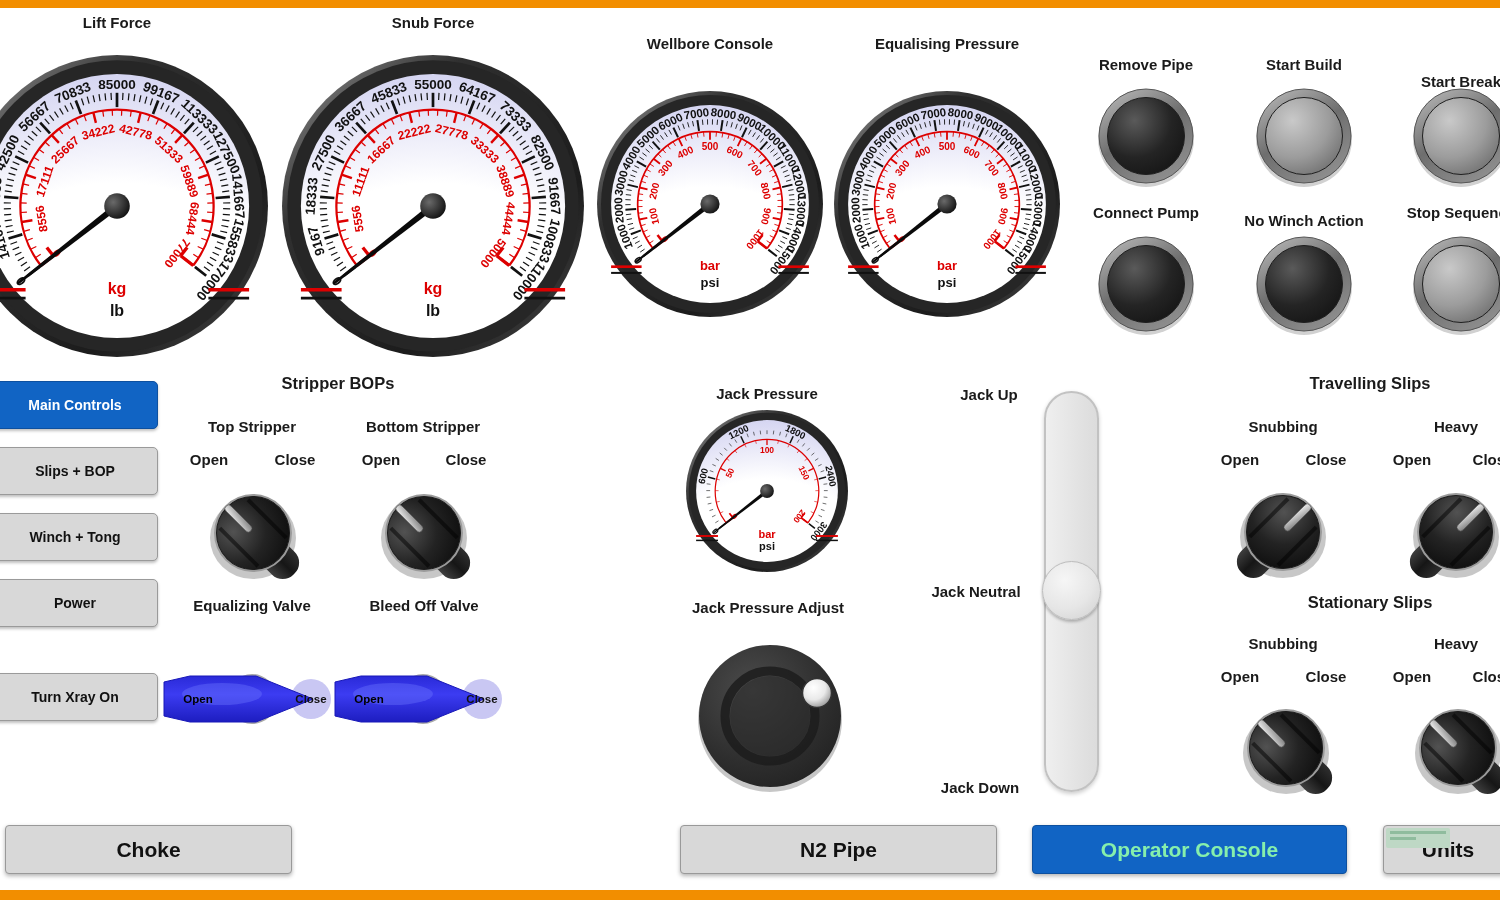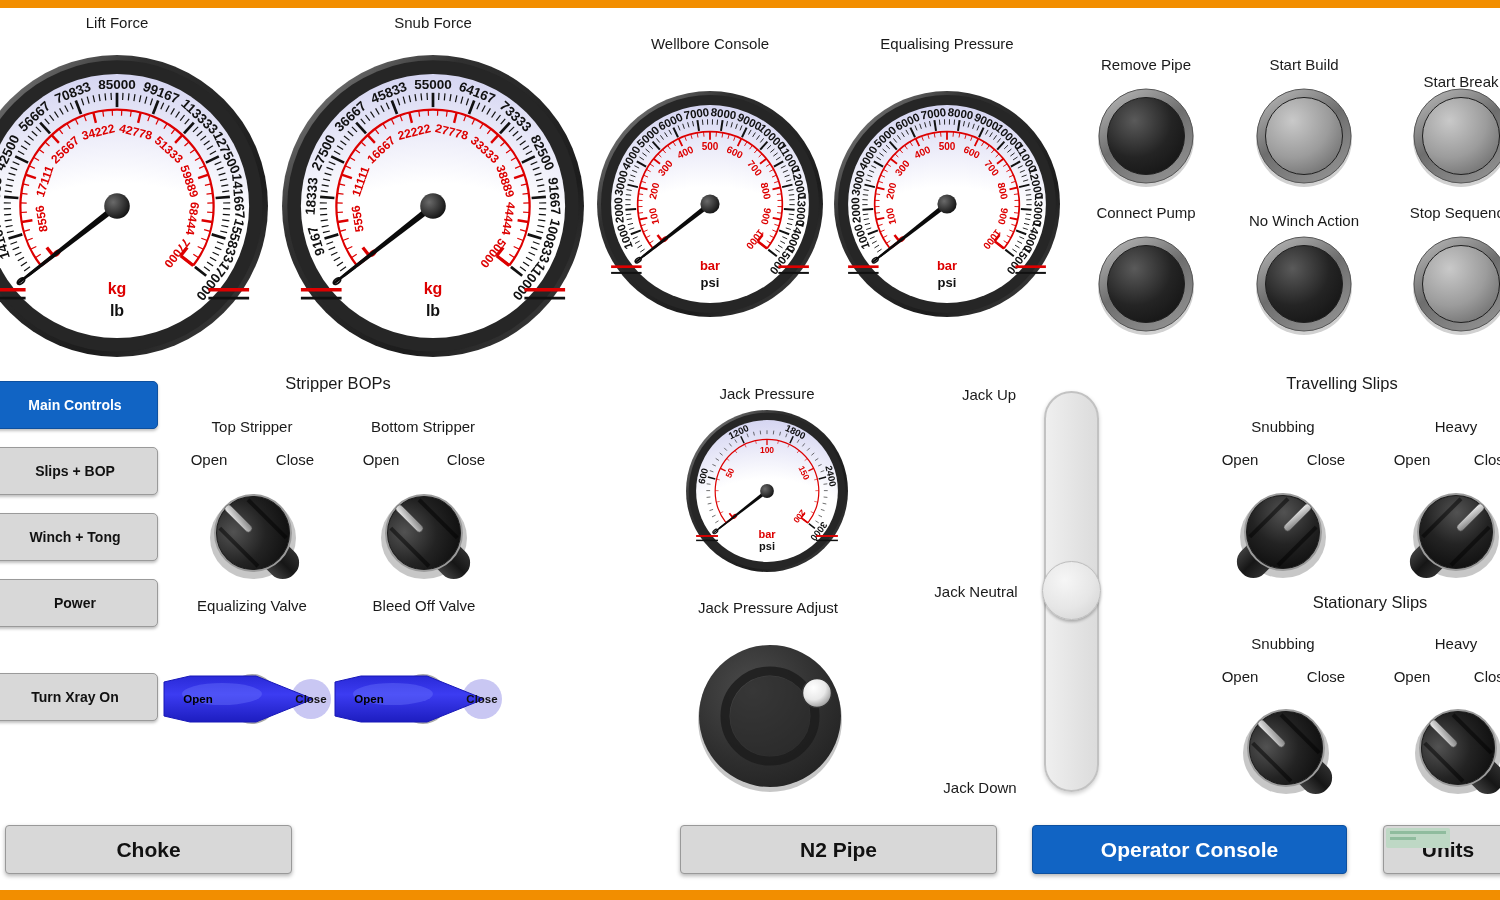--- a/index.html
+++ b/index.html
@@ -1,27 +1,27 @@
 <!DOCTYPE html>
 <html><head>
 <meta charset="utf-8">
 <style>
   *{margin:0;padding:0;box-sizing:border-box}
   html,body{width:1500px;height:900px;background:#fff;font-family:"Liberation Sans",sans-serif}
   .screen{position:absolute;left:0;top:0;width:1500px;height:900px;overflow:hidden;background:#fff}
   .obar{position:absolute;left:0;width:1500px;background:#F28E00}
   .obar.top{top:0;height:8px}
   .obar.bottom{top:890px;height:10px}
-  .lbl{position:absolute;transform:translateX(-50%);font-weight:normal;font-size:15px;color:#1a1a1a;white-space:nowrap}
+  .lbl{position:absolute;transform:translateX(-50%);font-weight:bold;font-size:15px;color:#1a1a1a;white-space:nowrap}
   .lbl.sect{font-size:16.5px}
   .comp{position:absolute}
   .sbtn{position:absolute;left:-8px;width:166px;height:48px;background:#D8D8D8;border:1px solid #9a9a9a;border-radius:5px;display:flex;align-items:center;justify-content:center;font-weight:bold;font-size:14px;color:#111;box-shadow:0 2px 3px rgba(0,0,0,.25);cursor:pointer}
   .sbtn.active{background:#1164C4;border-color:#0d509f;color:#fff}
   .tab{position:absolute;top:825px;height:49px;background:#D8D8D8;border:1px solid #999;border-radius:4px;display:flex;align-items:center;justify-content:center;font-weight:bold;font-size:21px;color:#111;box-shadow:0 2px 4px rgba(0,0,0,.3);cursor:pointer}
-  .tab.active{background:#1164C4;border-color:#0d509f;color:#ffffff}
+  .tab.active{background:#1164C4;border-color:#0d509f;color:#86efac}
   .slider-track{position:absolute;left:1044px;top:391px;width:55px;height:401px;border-radius:28px;background:linear-gradient(90deg,#efefef,#e3e3e3 60%,#dcdcdc);border:2px solid #c2c2c2;box-shadow:0 2px 4px rgba(0,0,0,.2)}
   .slider-knob{position:absolute;left:1042px;top:561px;width:59px;height:59px;border-radius:50%;background:radial-gradient(circle at 38% 32%,#f6f6f6,#e6e6e6 55%,#cfcfcf);border:1px solid #bdbdbd;box-shadow:0 2px 3px rgba(0,0,0,.25);cursor:grab}
   .badge{position:absolute;left:1386px;top:828px;width:64px;height:20px;background:#BED8C5;border-radius:2px}
   .badge .ln{height:3px;background:#8fbc9e;margin:3px 4px 0 4px}
   .badge .ln.short{width:26px}
 </style>
 </head>
 <body>
 
 <div class="screen">
@@ -1136,21 +1136,21 @@
         <circle cx="80" cy="80" r="45" fill="none" stroke="#1c1c1c" stroke-width="9" opacity="0.85"></circle>
         <circle cx="80" cy="80" r="40" fill="#2a2a2a" opacity="0.6"></circle>
         <circle cx="127" cy="57" r="14.5" fill="url(#aj-b)" stroke="#333" stroke-width="1.5"></circle>
       </svg></div>
   <div class="lbl" style="left:989px;top:386px">Jack Up</div>
   <div class="lbl" style="left:976px;top:583px">Jack Neutral</div>
   <div class="lbl" style="left:980px;top:779px">Jack Down</div>
   <div class="slider-track"></div>
   <div class="slider-knob"></div>
 
-  <div class="lbl sect" style="left:1342px;top:374px">Travelling Slips</div>
+  <div class="lbl sect" style="left:1370px;top:374px">Travelling Slips</div>
   <div class="lbl" style="left:1283px;top:418px">Snubbing</div>
   <div class="lbl" style="left:1456px;top:418px">Heavy</div>
   <div class="lbl" style="left:1240px;top:451px">Open</div>
   <div class="lbl" style="left:1326px;top:451px">Close</div>
   <div class="lbl" style="left:1412px;top:451px">Open</div>
   <div class="lbl" style="left:1493px;top:451px">Close</div>
   <div class="comp" style="left: 1213px; top: 462px;"><svg width="140" height="140" viewBox="0 0 140 140">
         <defs>
           <radialGradient id="kf-knob-travelling-snubbing" cx="32%" cy="30%" r="80%">
             <stop offset="0%" stop-color="#525252"></stop>

